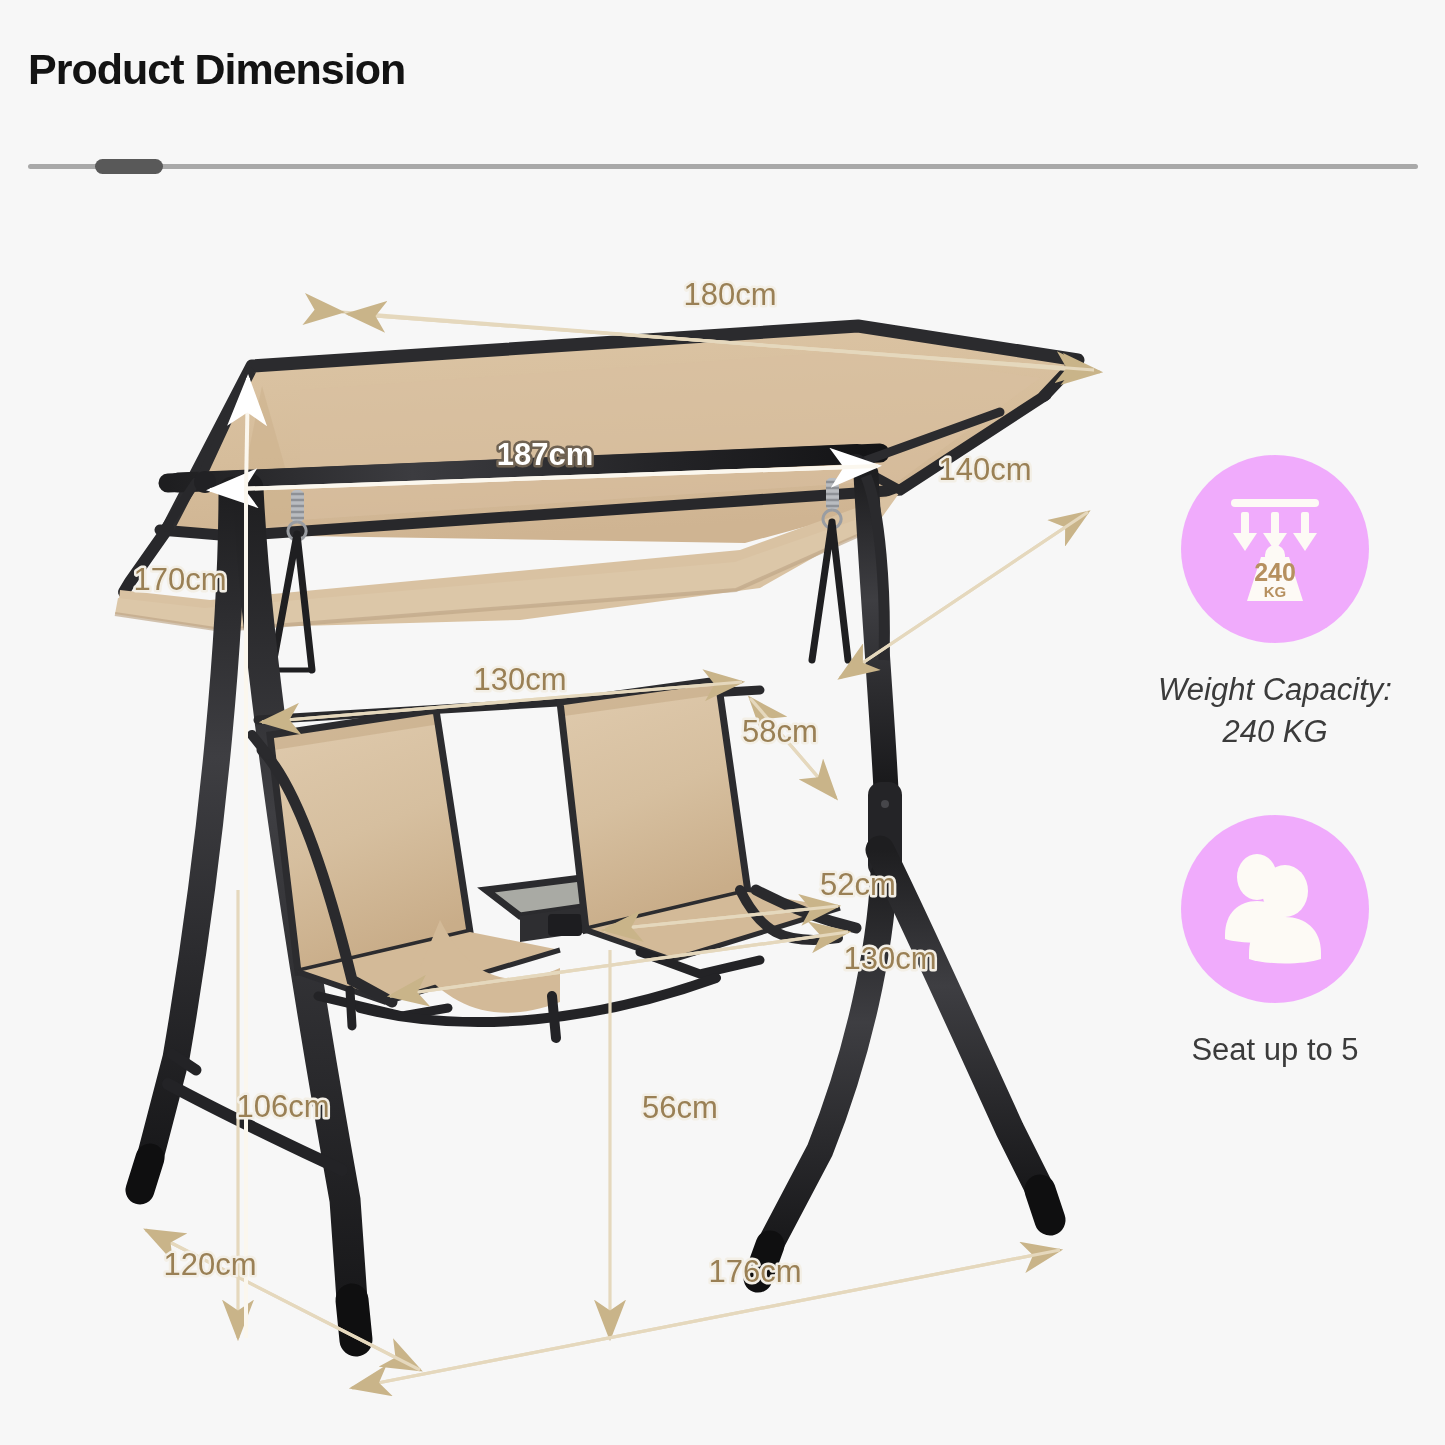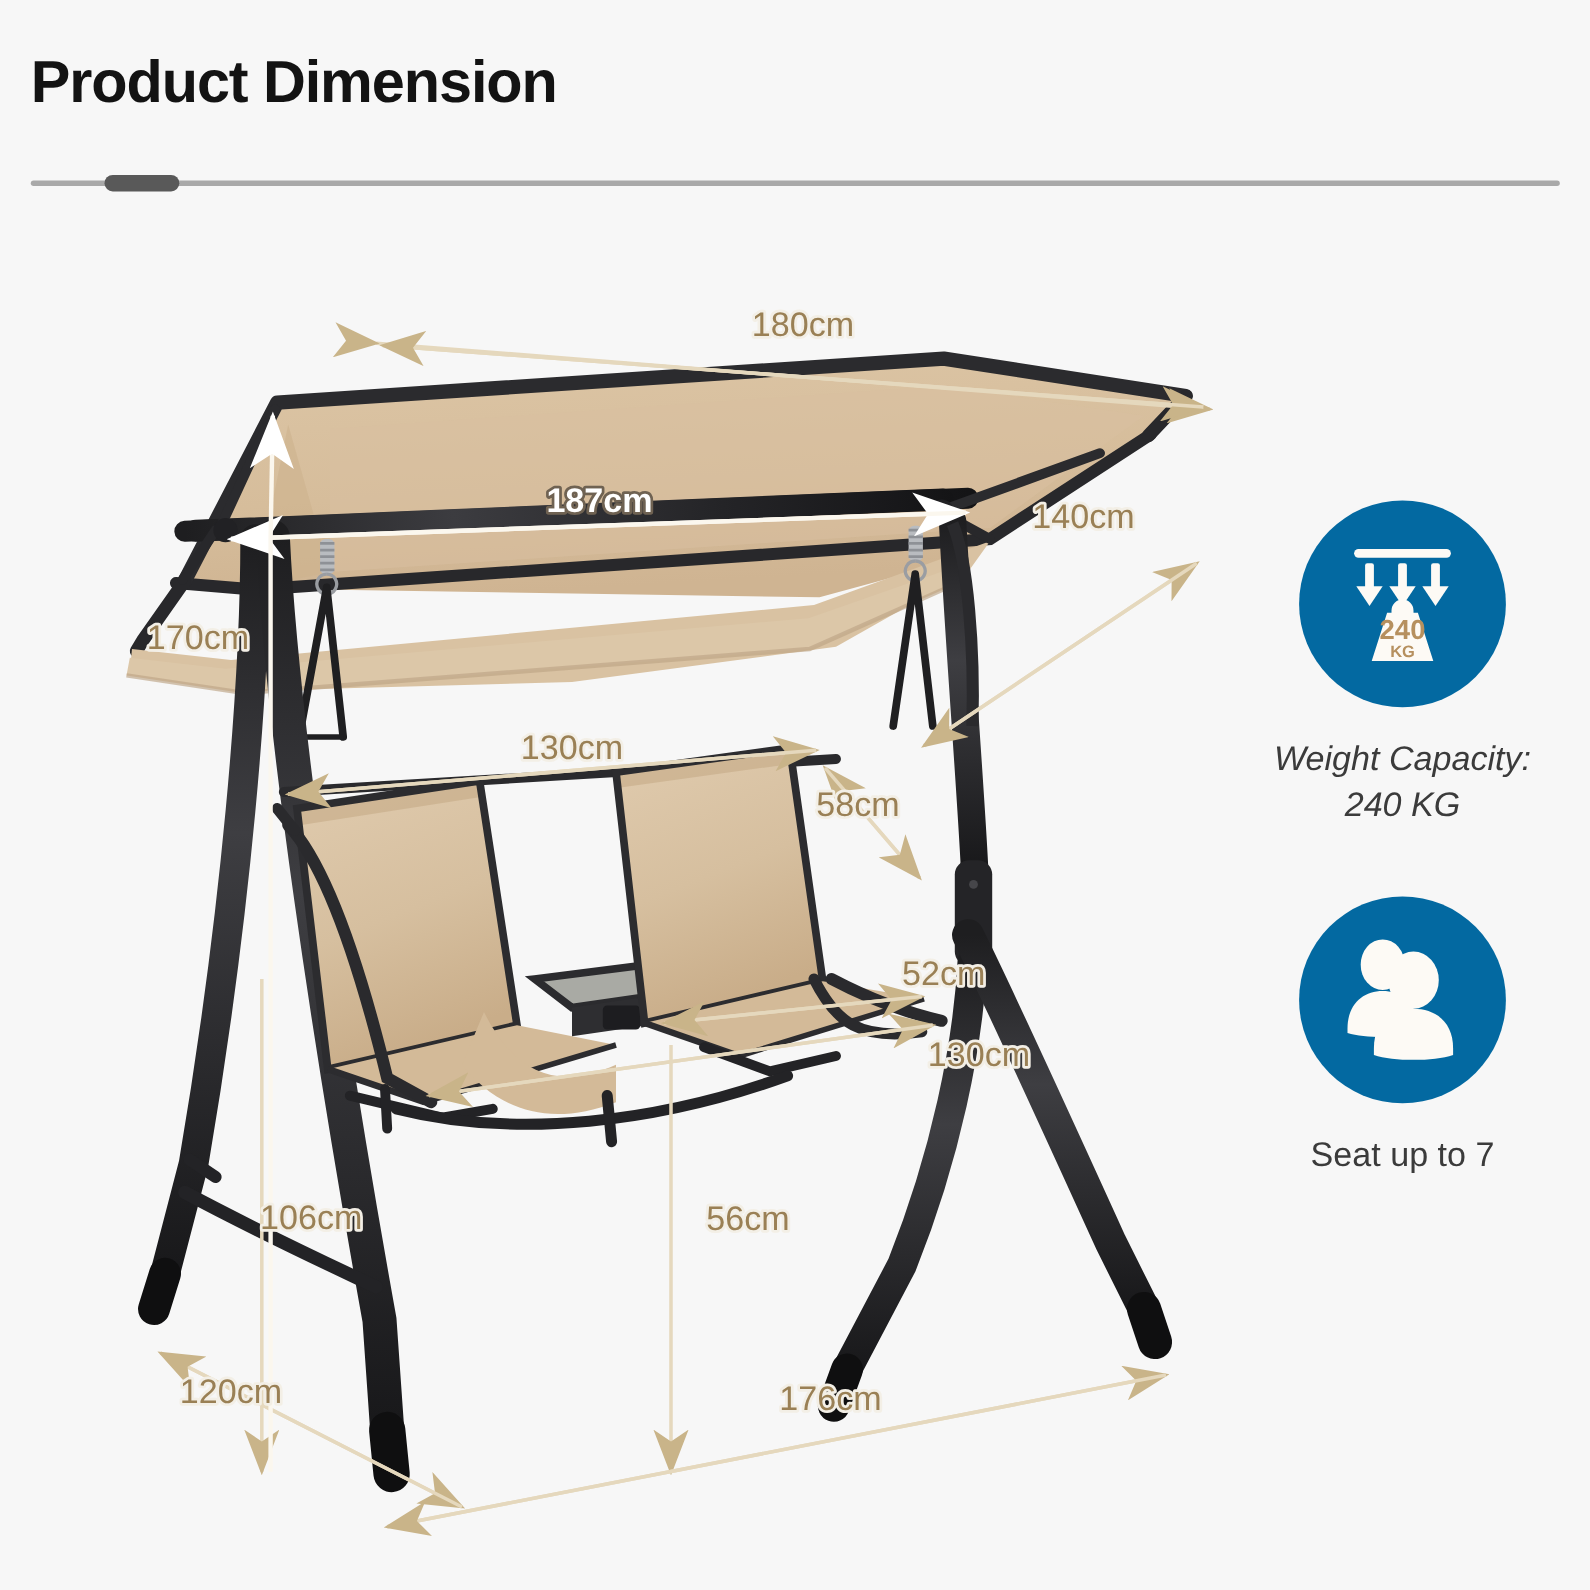--- a/index.html
+++ b/index.html
@@ -8,39 +8,39 @@
     background:#f7f7f7;
     font-family:"Liberation Sans", sans-serif;
     position:relative;
     overflow:hidden;
   }
   .page{position:absolute;inset:0;}
 
   
   .title{
     position:absolute;left:28px;top:48px;
-    font-size:54px;font-weight:bold;color:#131313;
+    font-size:43px;font-weight:bold;color:#131313;
     letter-spacing:-1px;line-height:1;
   }
   .divider{
     position:absolute;left:28px;top:164px;width:1390px;height:5px;
     background:#a9a9a9;border-radius:3px;
   }
   .divider-accent{
     position:absolute;left:95px;top:159px;width:68px;height:15px;
     background:#595959;border-radius:8px;
   }
 
   
   .features{position:absolute;left:1120px;top:455px;width:310px;}
   .feature{display:flex;flex-direction:column;align-items:center;width:310px;}
   .feature + .feature{margin-top:62px;}
   .circle{
     width:188px;height:188px;border-radius:50%;
-    background:#0369a1;
+    background:#f0abfc;
     display:flex;align-items:center;justify-content:center;
     position:relative;
   }
   .feat-label{
     margin-top:26px;text-align:center;
     font-size:31px;color:#3b3b3b;line-height:1.35;
     white-space:pre-line;font-weight:400;
   }
 
   
@@ -319,18 +319,18 @@
           <g fill="#fdfaf5">
             <ellipse cx="48" cy="34" rx="20" ry="23"></ellipse>
             <path d="M16,92 C16,70 30,58 48,58 C66,58 80,70 80,92 L80,96
                      C64,101 32,101 16,96 Z"></path>
             <ellipse cx="76" cy="48" rx="23" ry="26"></ellipse>
             <path d="M40,110 C40,86 56,74 76,74 C96,74 112,86 112,110 L112,116
                      C94,122 58,122 40,116 Z"></path>
           </g>
         </svg>
       </div>
-      <div class="feat-label" style="white-space: pre-line;">Seat up to 7</div>
+      <div class="feat-label" style="white-space: pre-line;">Seat up to 5</div>
     </div>
 
   </div>
 
 </div>
 
 </body></html>

